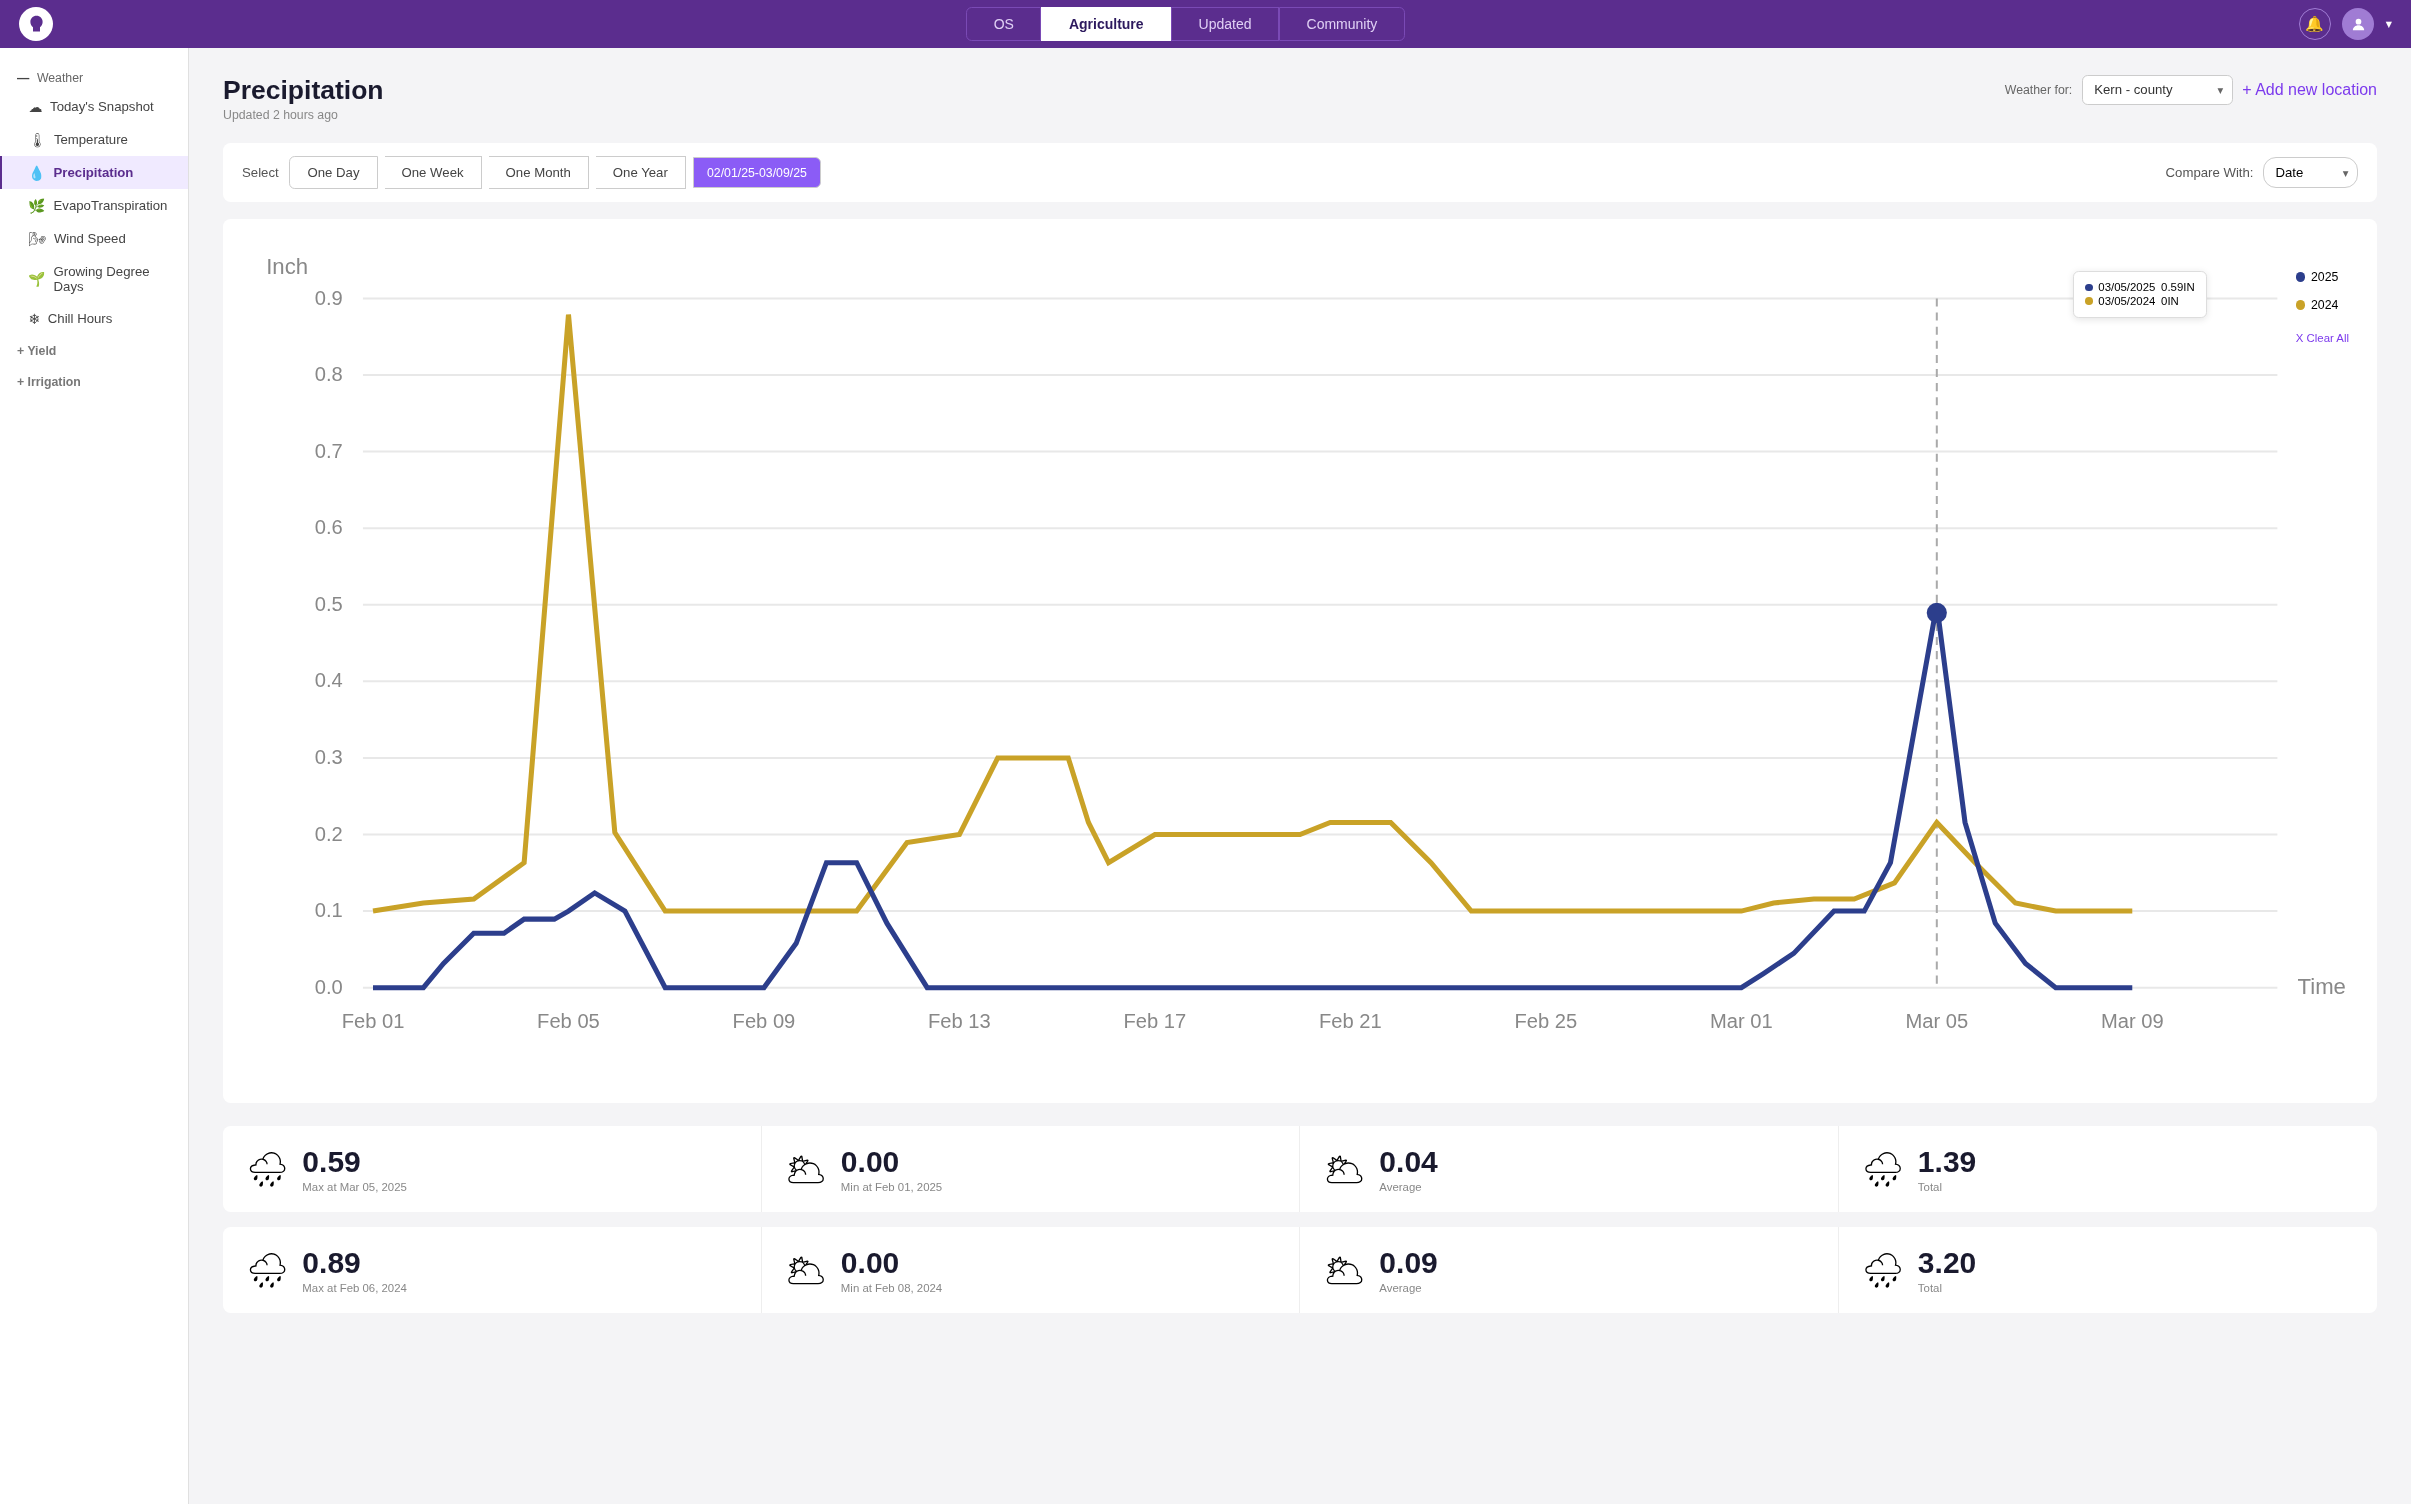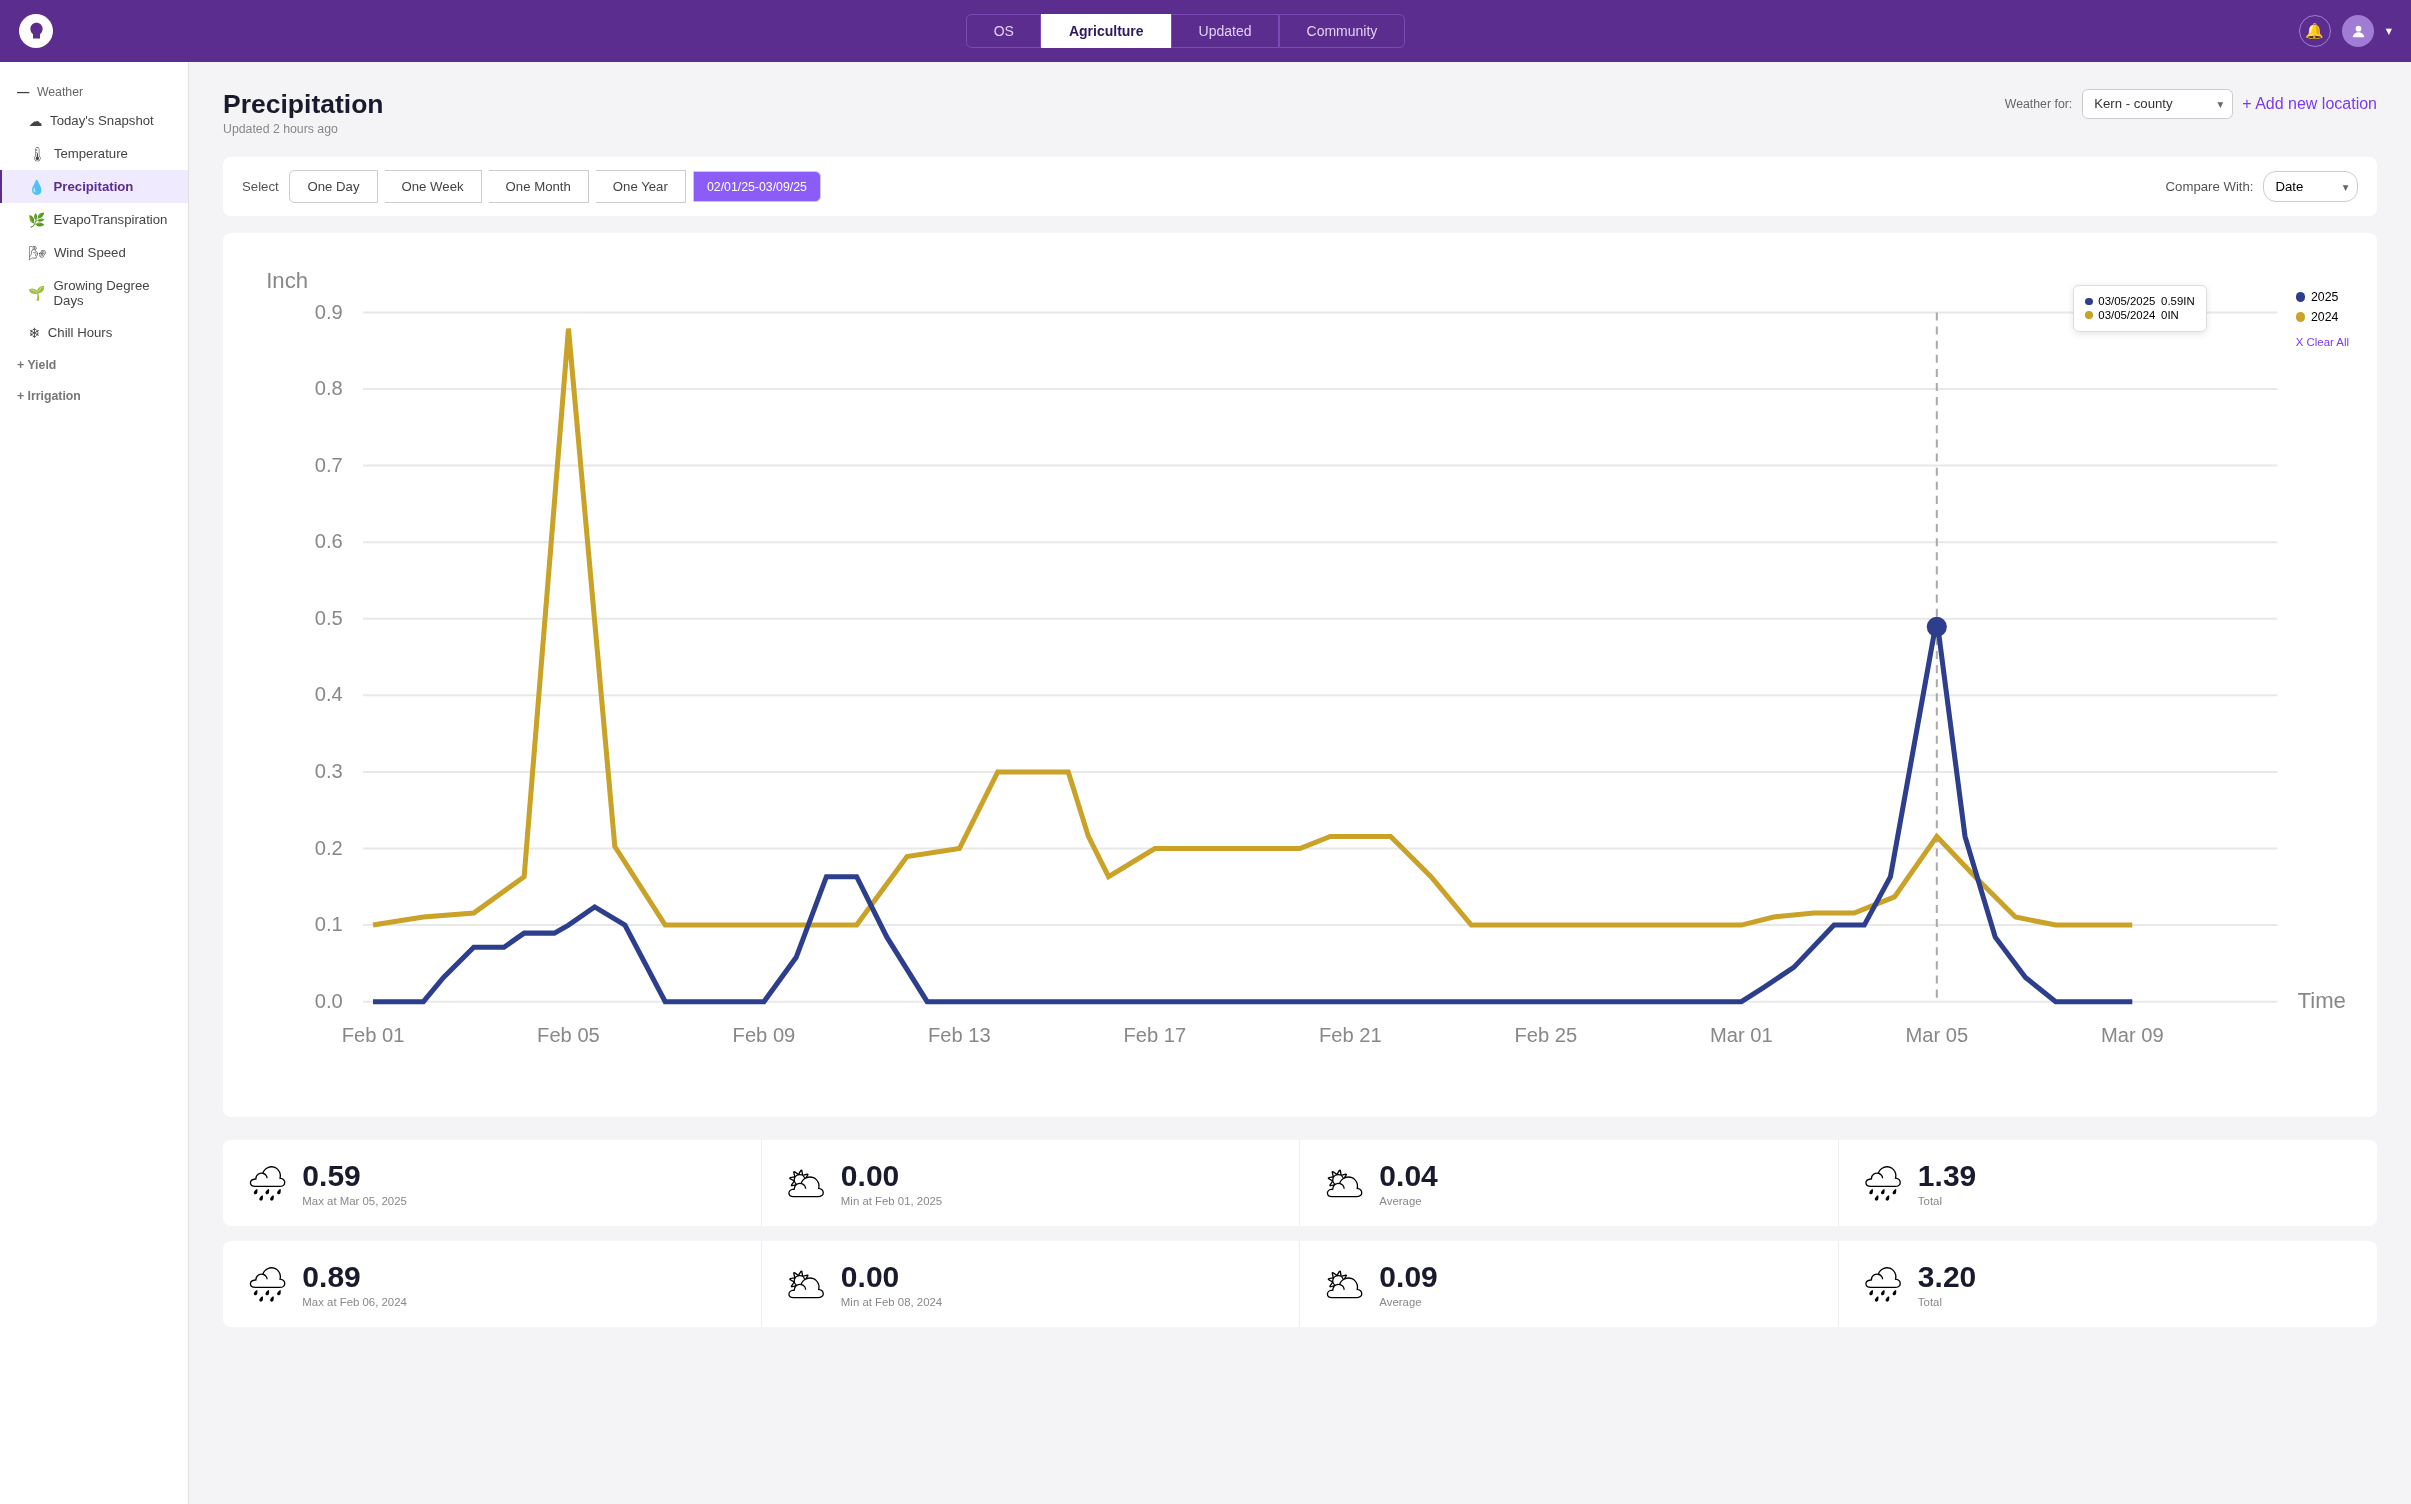--- a/index.html
+++ b/index.html
@@ -1,21 +1,21 @@
 <!DOCTYPE html>
 <html style="font-size:15px"><head>
   <meta charset="utf-8">
   <style>
     * { box-sizing: border-box; margin: 0; padding: 0; }
     body { font-family: -apple-system, BlinkMacSystemFont, 'Segoe UI', sans-serif; background: #f4f4f6; display: flex; flex-direction: column; height: 100vh; overflow: hidden; }
 
     
     .topnav {
       background: #5b2d8e;
-      height: 62px;
+      height: 48px;
       display: flex;
       align-items: center;
       padding: 0 19px;
       flex-shrink: 0;
     }
     .topnav-logo {
       width: 34px; height: 34px;
       background: white;
       border-radius: 50%;
       display: flex; align-items: center; justify-content: center;
@@ -257,24 +257,24 @@
       pointer-events: none;
       z-index: 10;
     }
     .tooltip-row { display: flex; align-items: center; gap: 5.7px; margin: 1.9px 0; }
     .tooltip-dot { width: 7.6px; height: 7.6px; border-radius: 50%; }
 
     
     .chart-legend {
       position: absolute;
       right: 28px;
-      top: 57px;
+      top: 51px;
       display: flex;
       flex-direction: column;
-      gap: 6px;
+      gap: 14px;
     }
     .legend-item { display: flex; align-items: center; gap: 5.7px; font-size: 12.3px; }
     .legend-dot { width: 9.5px; height: 9.5px; border-radius: 50%; }
     .clear-all-btn {
       color: #7c3aed;
       font-size: 11.4px;
       cursor: pointer;
       background: none;
       border: none;
       font-family: inherit;

